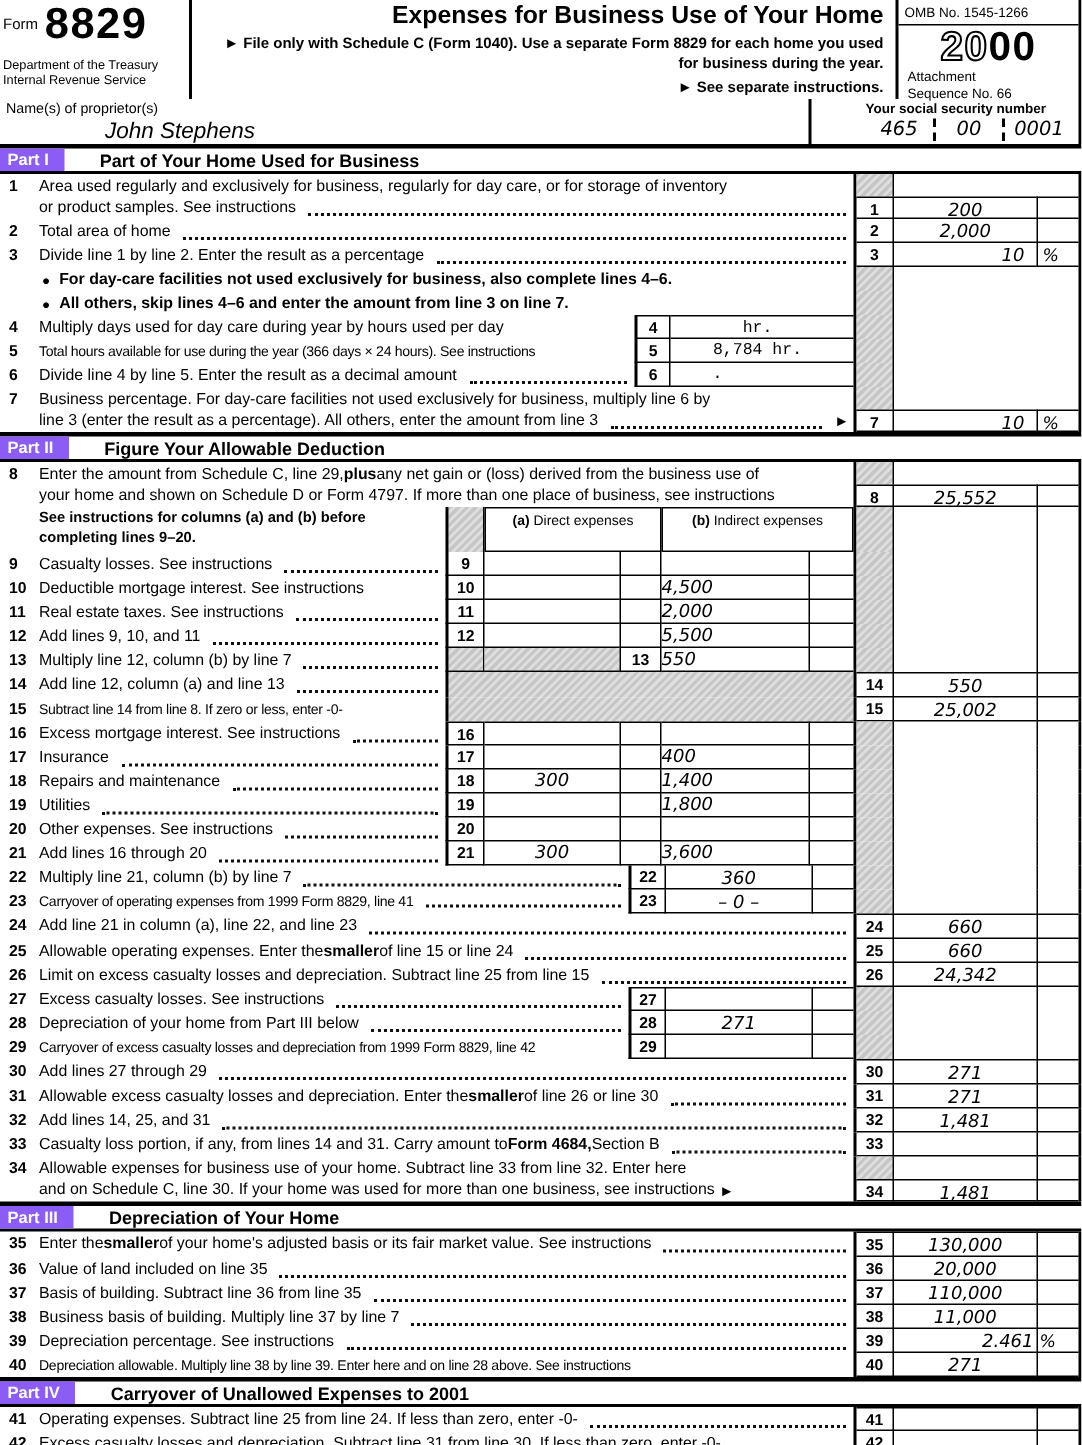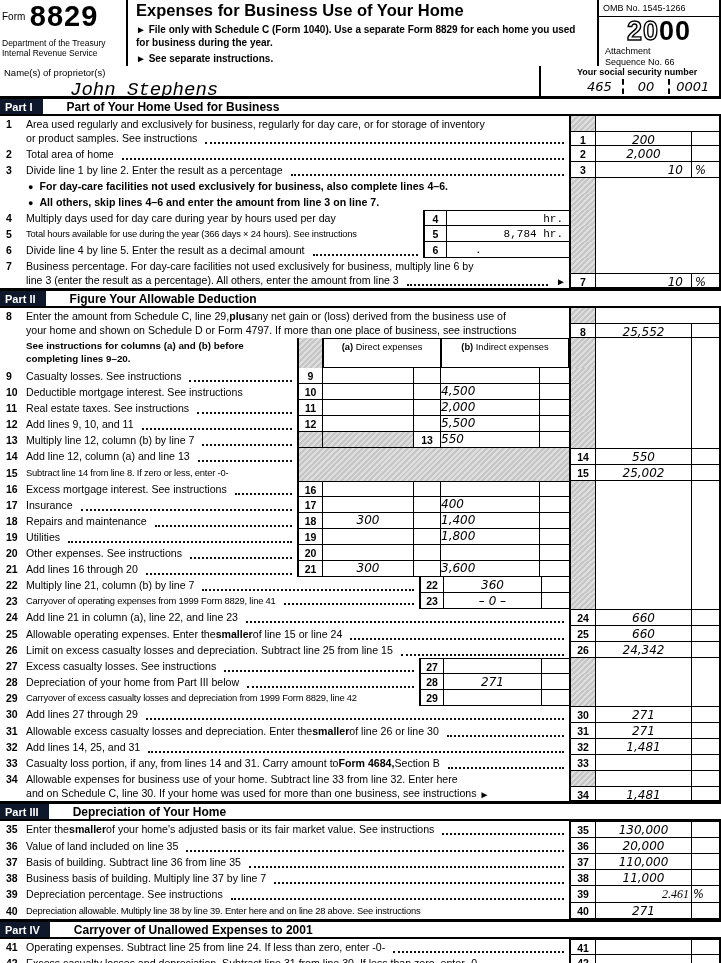--- a/index.html
+++ b/index.html
@@ -6,44 +6,44 @@
   body{width:721px;font-family:"Liberation Sans",sans-serif;color:#000;-webkit-font-smoothing:none;}
   .page{width:721px;box-sizing:border-box;}
   .bw{border-right:2px solid #000;} 
 
   
   .hdr{display:flex;height:66px;}
   .hdr-left{width:128px;box-sizing:border-box;border-right:2px solid #000;padding:3px 4px 0 2px;}
   .form-word{font-size:10px;display:inline-block;vertical-align:top;margin-top:8px;}
   .form-num{font-size:29px;font-weight:bold;letter-spacing:1px;display:inline-block;line-height:0.9;}
   .dept{font-size:8.5px;line-height:1.2;margin-top:8px;}
-  .hdr-center{flex:1;box-sizing:border-box;border-right:2px solid #000;text-align:left;padding:1px 8px 0 8px;}
+  .hdr-center{flex:1;box-sizing:border-box;border-right:2px solid #000;text-align:right;padding:1px 8px 0 8px;}
   .title{font-size:16.5px;font-weight:bold;}
   .sub1{font-size:10px;font-weight:bold;line-height:1.3;margin-top:3px;}
   .sub2{font-size:10px;font-weight:bold;margin-top:4px;}
   .hdr-right{width:120px;box-sizing:border-box;}
   .omb{font-size:9px;border-bottom:1.5px solid #000;padding:3px 0 3px 4px;}
   .year{font-size:27px;font-weight:bold;text-align:center;line-height:1;margin-top:1px;letter-spacing:1px;}
   .year-outline{color:#fff;-webkit-text-stroke:1.4px #000;}
   .attach{font-size:9px;padding-left:6px;line-height:1.25;margin-top:1px;}
 
   
   .name-row{display:flex;height:30px;gap:32px;}
   .name-left{flex:1;box-sizing:border-box;border-right:2px solid #000;padding:1px 4px;}
   .name-label{font-size:9.5px;}
-  .name-value{font-family:Liberation Mono, monospace;font-style:italic;font-size:19px;margin:1px 0 0 66px;}
+  .name-value{font-family:Liberation Sans, sans-serif;font-style:italic;font-size:15px;margin:1px 0 0 66px;}
   .ssn-box{width:146px;box-sizing:border-box;padding:1px 4px 0 4px;}
   .ssn-label{font-size:9px;font-weight:bold;white-space:nowrap;}
   .ssn-vals{display:flex;margin-top:2px;font-family:"DejaVu Sans",sans-serif;font-style:italic;font-size:13px;}
   .ssn-vals span{flex:1;text-align:center;}
   .ssn-sep{border-left:2px dashed #000;}
 
   
   .part-bar{display:flex;align-items:stretch;border-top:3px solid #000;border-bottom:2px solid #000;height:15px;}
-  .part-tag{background:#0f172a;color:#fff;font-weight:bold;font-size:11px;padding:0 10px 0 5px;display:flex;align-items:center;}
+  .part-tag{background:#8b5cf6;color:#fff;font-weight:bold;font-size:11px;padding:0 10px 0 5px;display:flex;align-items:center;}
   .part-title{font-weight:bold;font-size:12px;margin-left:24px;display:flex;align-items:center;}
 
   
   .row{display:flex;align-items:stretch;min-height:16px;}
   .row.h2{min-height:30px;}
   .ln{width:26px;box-sizing:border-box;font-weight:bold;font-size:10.5px;padding:2px 0 0 6px;}
   .desc{flex:1;min-width:0;overflow:hidden;font-size:10.6px;line-height:1.32;padding-top:2px;}
   .dline{display:flex;align-items:flex-end;white-space:nowrap;}
   .leader{flex:1;min-width:8px;border-bottom:2px dotted #111;height:8px;margin:0 5px 2px 8px;}
   .arrow{font-size:10px;margin:0 3px;}
@@ -71,21 +71,21 @@
   .mac{width:28px;box-sizing:border-box;border-left:1.5px solid #000;border-right:1.5px solid #000;font-weight:bold;font-size:10.5px;text-align:center;padding-top:2px;}
   .mb{flex:1;font-family:"DejaVu Sans",sans-serif;font-style:italic;font-size:12px;}
   .mbc{width:30px;box-sizing:border-box;border-left:1.5px solid #000;}
   .mhdr{box-sizing:border-box;border:1.5px solid #000;border-bottom:1.5px solid #000;font-size:9.3px;text-align:center;padding-top:3px;font-style:normal;}
   .mhdr b{font-weight:bold;}
   .mida{width:118px;} .midb{flex:1;}
 
   
   .ht{width:146px;box-sizing:border-box;display:flex;}
   .hn{width:24px;box-sizing:border-box;border-left:2px solid #000;border-right:1.5px solid #000;border-bottom:1.5px solid #000;font-weight:bold;font-size:10.5px;text-align:center;padding-top:2px;}
-  .hv{flex:1;box-sizing:border-box;border-bottom:1.5px solid #000;font-family:"Liberation Mono",monospace;font-size:11px;text-align:right;padding:2px 6px 0 0;}
+  .hv{flex:1;box-sizing:border-box;border-bottom:1.5px solid #000;font-family:"Liberation Mono",monospace;font-size:11px;text-align:center;padding:2px 6px 0 0;}
   .hv.dot{text-align:left;padding-left:28px;}
 
   
   .st{width:150px;box-sizing:border-box;display:flex;}
   .sn{width:25px;box-sizing:border-box;border-left:2px solid #000;border-right:1.5px solid #000;font-weight:bold;font-size:10.5px;text-align:center;padding-top:2px;}
   .sv{flex:1;text-align:center;font-family:"DejaVu Sans",sans-serif;font-style:italic;font-size:12px;padding-top:1px;}
   .sc{width:28px;box-sizing:border-box;border-left:1.5px solid #000;}
 </style>
 </head>
 <body>
@@ -900,21 +900,21 @@
   <div class="row bw">
     <div class="ln">39</div>
     <div class="desc">
         <div class="dline">
           <span>Depreciation percentage. See instructions</span>
           <span class="leader"></span>
         </div>
       </div>
     <div class="rc">
         <div class="nb bb">39</div>
-        <div class="av bb ra" style="padding-right:2px;font-family:Liberation Serif, serif;">2.461</div>
+        <div class="av bb ra" style="padding-right:2px;">2.461</div>
         <div class="cv bb" style="padding-left:1px;">%</div>
       </div>
   </div>
   <div class="row bw">
     <div class="ln">40</div>
     <div class="desc cond">
         <div class="dline">
           <span>Depreciation allowable. Multiply line 38 by line 39. Enter here and on line 28 above. See instructions</span>
         </div>
       </div>

